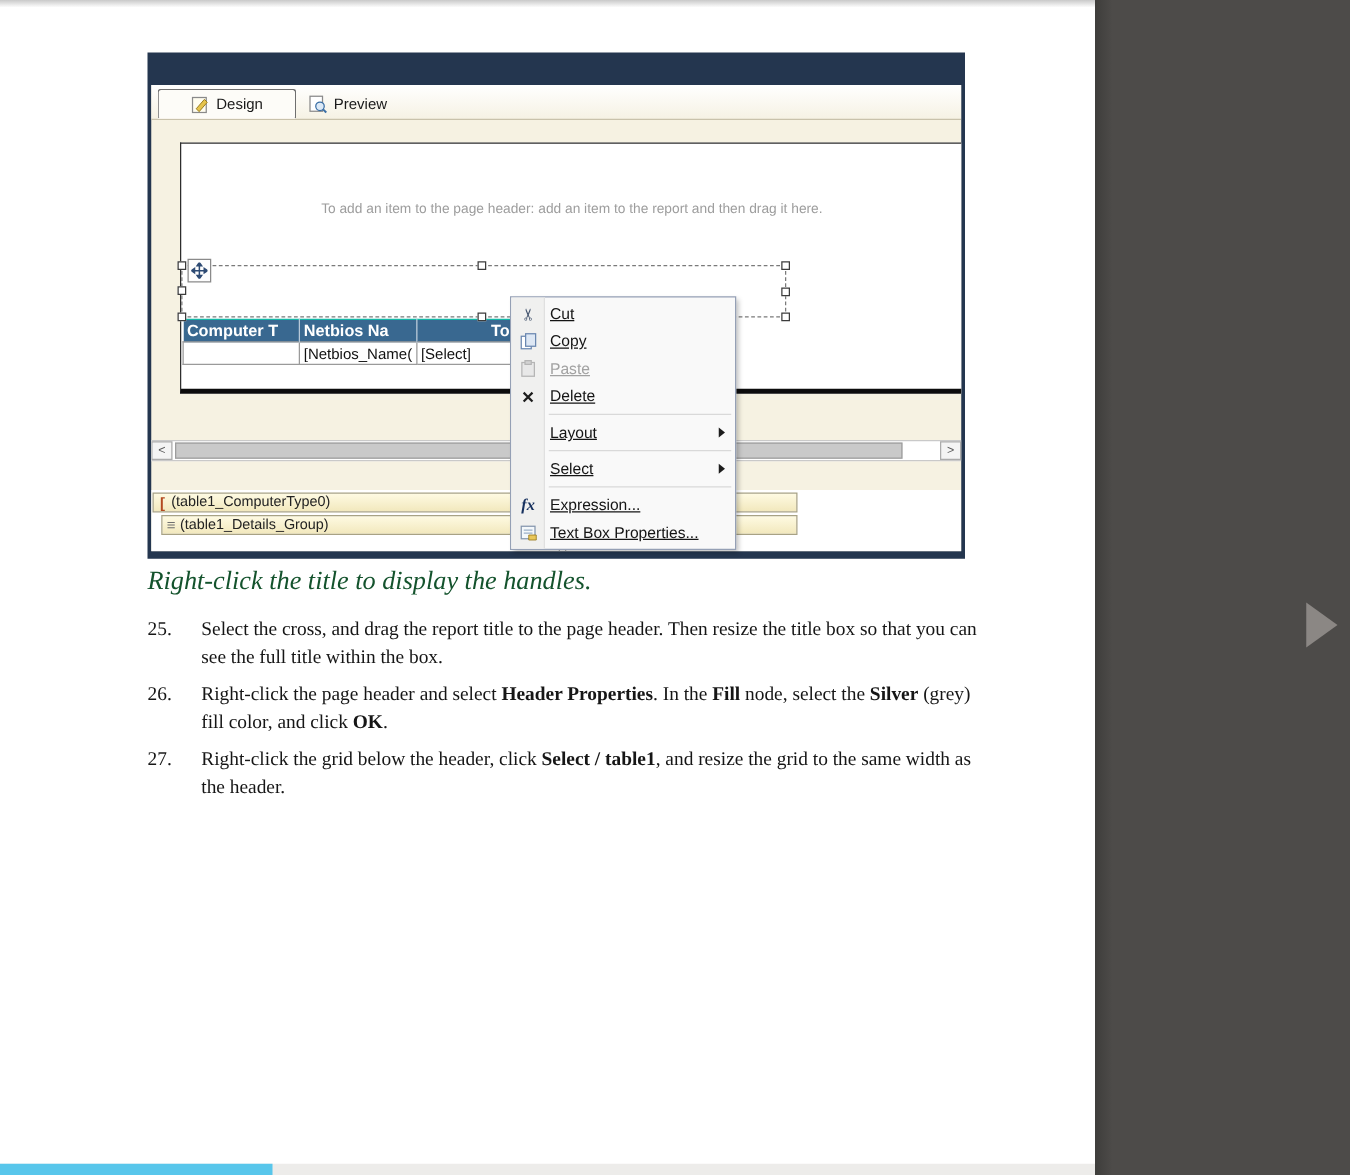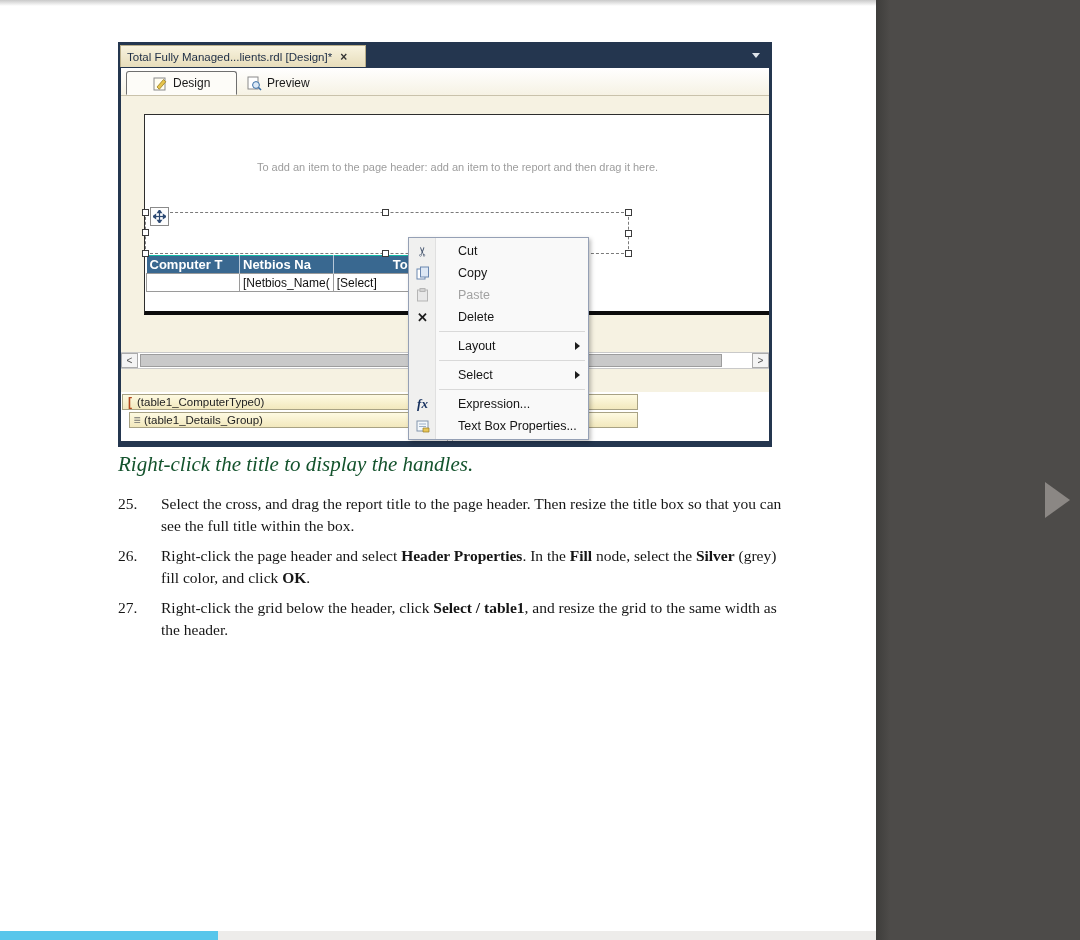--- a/index.html
+++ b/index.html
@@ -98,21 +98,21 @@
             border-left:1px solid #b5b5b5;border-right:1px solid #b5b5b5;}
 
   
   .ctx-menu{position:absolute;left:408px;top:237px;width:181px;z-index:50;background:#f9f9f9;
             border:1px solid #95a0b5;box-shadow:2px 2px 4px rgba(0,0,0,0.25);
             padding:2px 0;box-sizing:border-box;font-size:12.5px;color:#151515;}
   .ctx-menu::before{content:"";position:absolute;left:0;top:0;bottom:0;width:26px;
                     background:#f0f0ef;border-right:1px solid #e0e0e0;}
   .mi{position:relative;height:22px;display:flex;align-items:center;cursor:pointer;}
   .mi-icon{width:27px;flex:0 0 27px;display:flex;align-items:center;justify-content:center;z-index:1;}
-  .mi-label{margin-left:22px;z-index:1;}
+  .mi-label{margin-left:4px;z-index:1;text-decoration:underline;}
   .mi.disabled{color:#a2a2a2;cursor:default;}
   .mi-sep{height:1px;background:#d9d9d9;margin:3px 3px 3px 30px;}
   .sub-arrow{position:absolute;right:8px;top:7px;width:0;height:0;border-left:5px solid #1d1d1d;
              border-top:4px solid transparent;border-bottom:4px solid transparent;}
   .ic-cut{font-size:13px;color:#44546e;display:inline-block;transform:rotate(-90deg);}
   .ic-x{font-size:13px;font-weight:bold;color:#1c1c1c;}
   .ic-fx{font-family:"Liberation Serif",serif;font-style:italic;font-weight:bold;font-size:13px;color:#16305e;}
 
   
   .caption{position:absolute;left:118px;top:452px;font-family:"Liberation Serif",serif;
@@ -122,27 +122,20 @@
   .step{display:flex;margin-bottom:8px;gap:13px;}
   .step .num{flex:0 0 30px;}
   .step b{font-weight:bold;}
 </style>
 </head>
 <body>
 
 <div class="top-fade"></div>
 
 <div class="designer">
-  <div class="titlebar">
-    <div class="doc-tab">
-      <span class="ttl">Total Fully Managed...lients.rdl [Design]*</span>
-      <span class="tab-close">×</span>
-    </div>
-    <span class="title-caret"></span>
-  </div>
 
   <div class="content">
 
     <div class="tabstrip">
       <div class="vtab active">
         <svg width="15" height="15">
           <rect x="1" y="2" width="11" height="12" fill="#fffdf0" stroke="#8a8a8a"></rect>
           <path d="M4 11 L10.5 3.5 L12.8 5.8 L6.3 13.3 Z" fill="#e6c44c" stroke="#9a7d20" stroke-width="0.8"></path>
         </svg>
         <span>Design</span>

